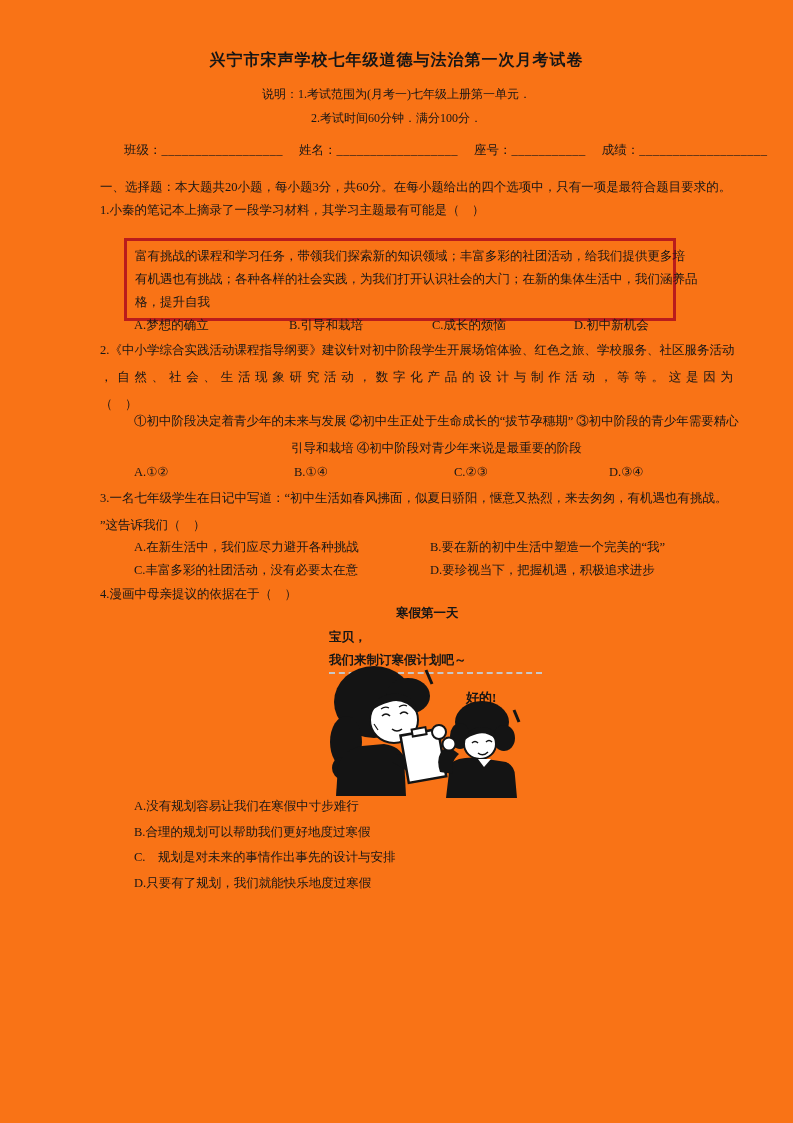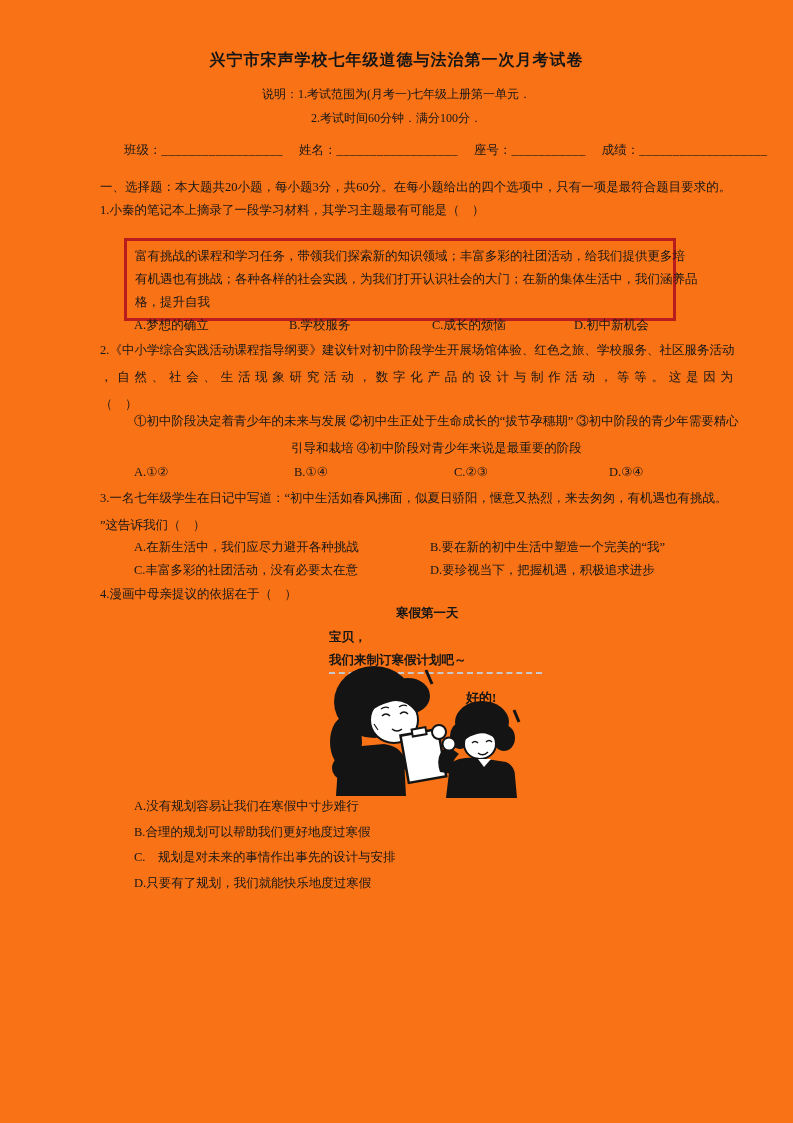--- a/index.html
+++ b/index.html
@@ -83,21 +83,21 @@
   <div class="abs section">一、选择题：本大题共20小题，每小题3分，共60分。在每小题给出的四个选项中，只有一项是最符合题目要求的。</div>
 
   <div class="abs q1-stem">1.小秦的笔记本上摘录了一段学习材料，其学习主题最有可能是（　）</div>
   <div class="abs q1-box">
     <div>富有挑战的课程和学习任务，带领我们探索新的知识领域；丰富多彩的社团活动，给我们提供更多培</div>
     <div>有机遇也有挑战；各种各样的社会实践，为我们打开认识社会的大门；在新的集体生活中，我们涵养品</div>
     <div>格，提升自我</div>
   </div>
   <div class="abs optgrid-q1">
     <span>A.梦想的确立</span>
-    <span>B.学校服务</span>
+    <span>B.引导和栽培</span>
     <span>C.成长的烦恼</span>
     <span>D.初中新机会</span>
   </div>
 
   <div class="abs q2-stem">
     <div class="ln">2.《中小学综合实践活动课程指导纲要》建议针对初中阶段学生开展场馆体验、红色之旅、学校服务、社区服务活动</div>
     <div class="ln justify">，自然、社会、生活现象研究活动，数字化产品的设计与制作活动，等等。这是因为</div>
     <div class="ln">（　）</div>
   </div>
   <div class="abs q2-sub">

